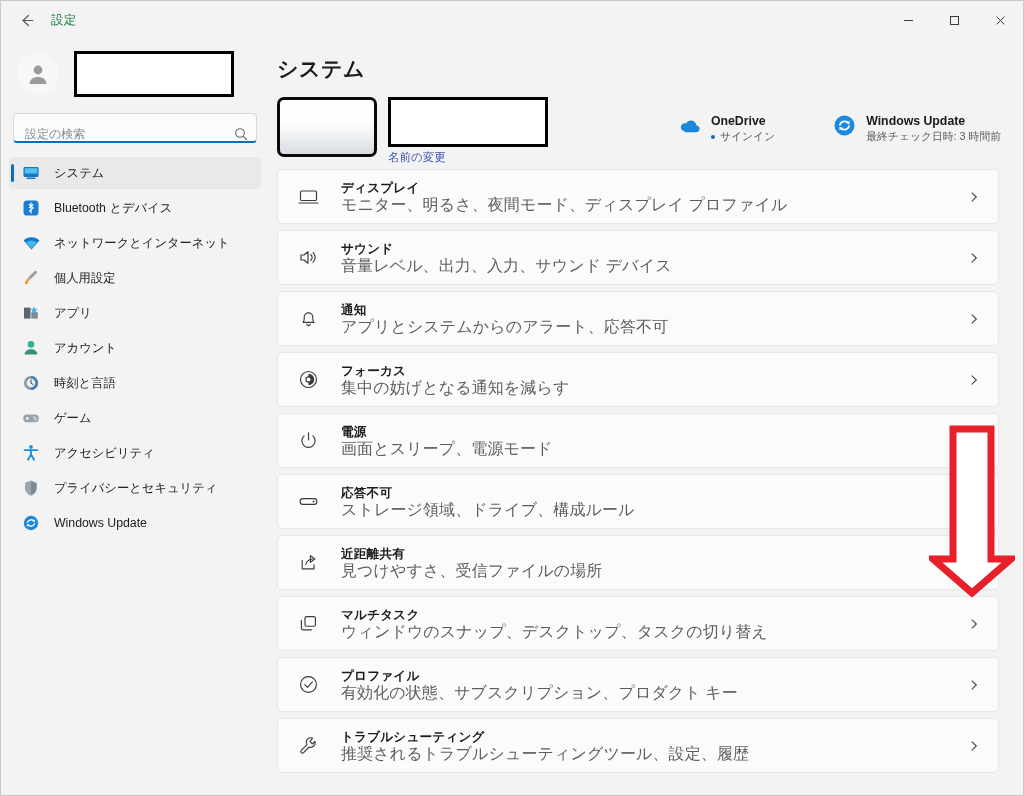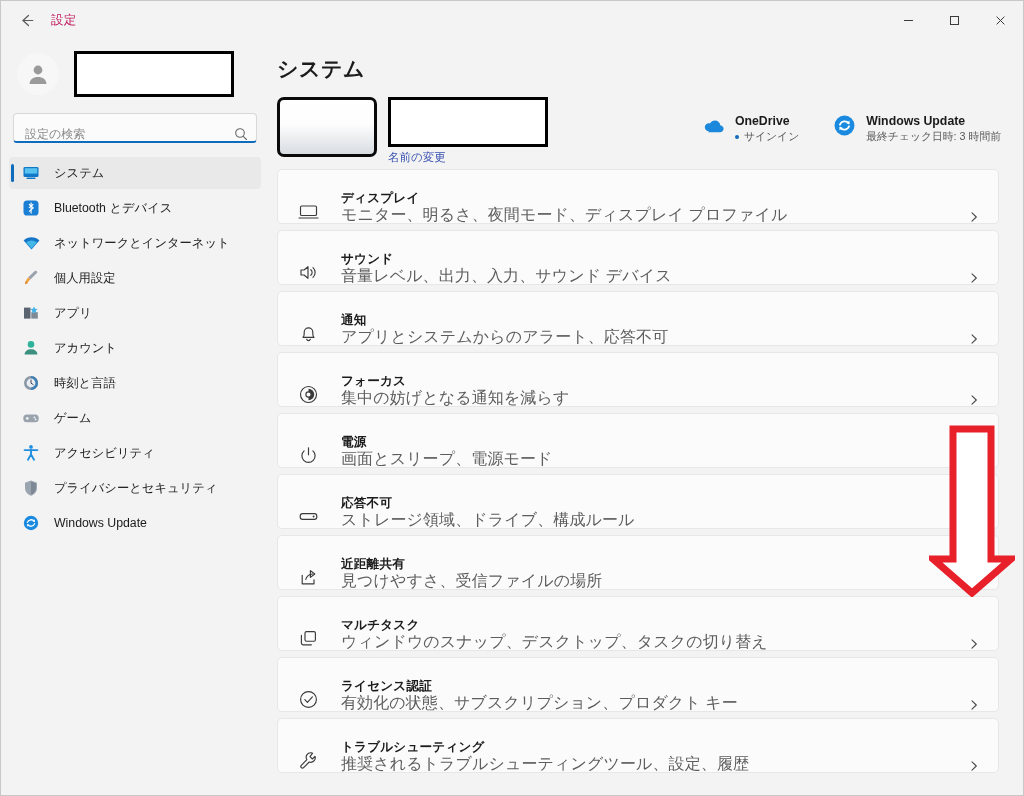--- a/index.html
+++ b/index.html
@@ -30,21 +30,21 @@
   }
   .back-btn {
     width: 34px; height: 30px;
     margin-left: 8px;
     display: flex; align-items: center; justify-content: center;
     border-radius: 4px;
   }
   .back-btn svg { display:block; }
   .win-title {
     font-size: 12.5px;
-    color: #be185d;
+    color: #15803d;
     margin-left: 8px;
     letter-spacing: .2px;
   }
   .caption-group {
     margin-left: auto;
     display: flex;
     height: 38px;
   }
   .cap-btn {
     width: 46px; height: 38px;
@@ -183,21 +183,21 @@
     margin-top: 3px;
     text-decoration: none;
   }
 
   .quicklinks {
     margin-left: auto;
     display: flex;
     align-items: flex-start;
     padding-top: 14px;
     padding-right: 22px;
-    gap: 32px;
+    gap: 56px;
   }
   .qlink { display: flex; align-items: flex-start; }
   .qlink-ico {
     width: 26px; height: 26px;
     flex: 0 0 26px;
     display: flex; align-items: center; justify-content: center;
     margin-right: 9px;
     margin-top: 1px;
   }
   .qlink-title {
@@ -225,21 +225,21 @@
   .cards {
     margin-top: 8px;
     padding-right: 24px;
   }
   .card {
     height: 55px;
     background: #fbfbfb;
     border: 1px solid #e7e7e7;
     border-radius: 5px;
     display: flex;
-    align-items: flex-end;
+    align-items: center;
     padding: 0 16px 0 18px;
     margin-bottom: 6px;
   }
   .card-ico {
     width: 24px; height: 24px;
     flex: 0 0 24px;
     display: flex; align-items: center; justify-content: center;
     margin-right: 21px;
     color: #3a3a3a;
   }
@@ -652,21 +652,21 @@
         </div>
 
         <div class="card">
           <span class="card-ico">
             <svg width="21" height="21" viewBox="0 0 21 21" fill="none">
               <circle cx="10.5" cy="10.5" r="7.9" stroke="#3a3a3a" stroke-width="1.15"></circle>
               <path d="M6.8 10.7l2.6 2.6 5-5.4" stroke="#3a3a3a" stroke-width="1.15" stroke-linecap="round" stroke-linejoin="round"></path>
             </svg>
           </span>
           <span class="card-text">
-            <div class="card-title">ライセンス認証</div>
+            <div class="card-title">プロファイル</div>
             <div class="card-sub">有効化の状態、サブスクリプション、プロダクト キー</div>
           </span>
           <span class="chev">
             <svg width="12" height="12" viewBox="0 0 12 12" fill="none">
                 <path d="M4 1.8L8.3 6 4 10.2" stroke="#4a4a4a" stroke-width="1.1" stroke-linecap="round" stroke-linejoin="round"></path>
               </svg>
           </span>
         </div>
 
         <div class="card">

